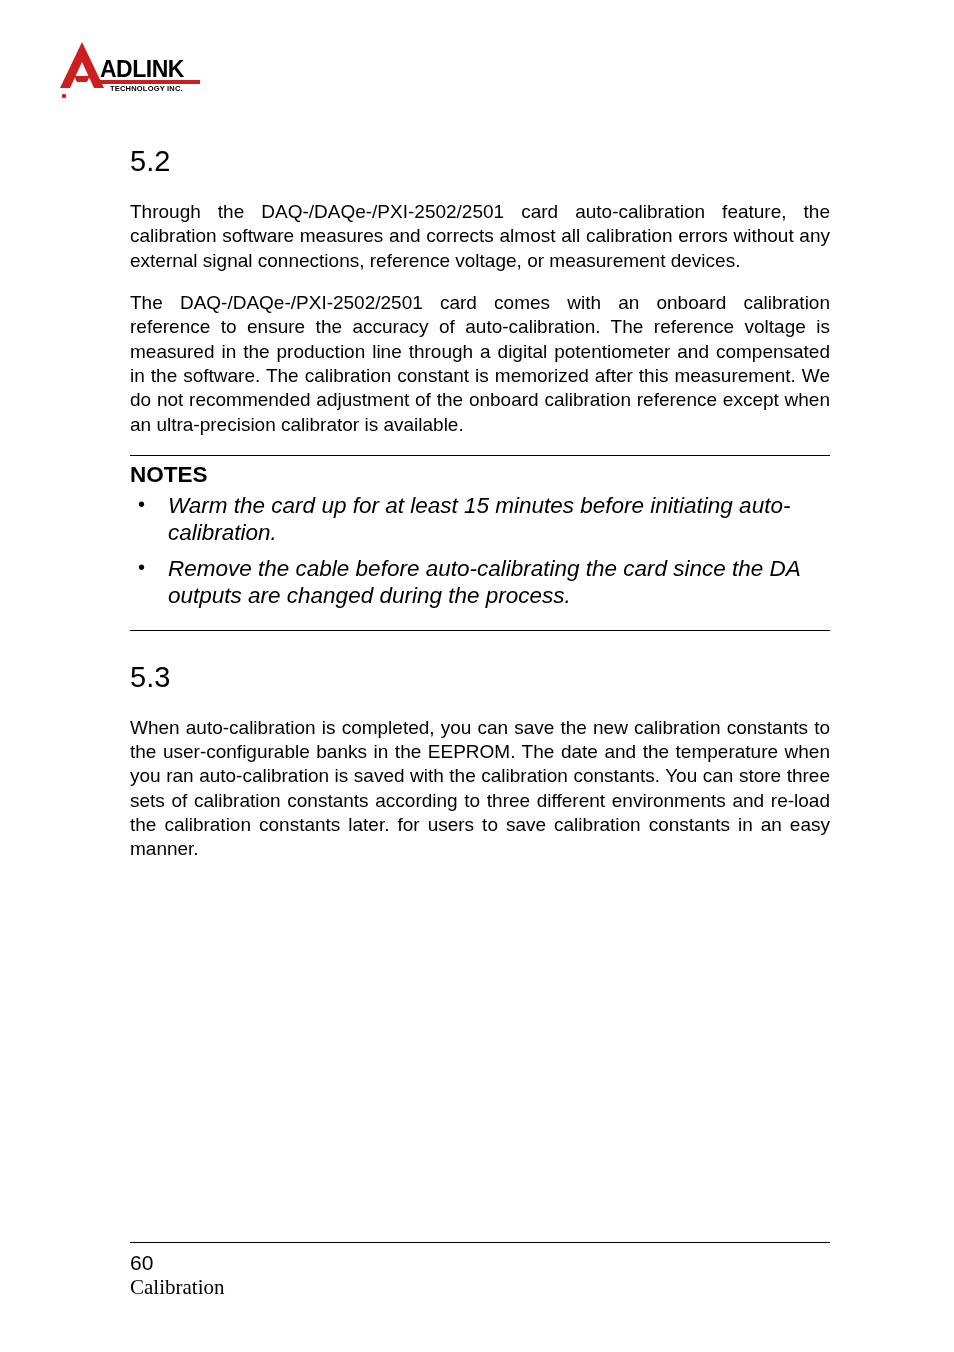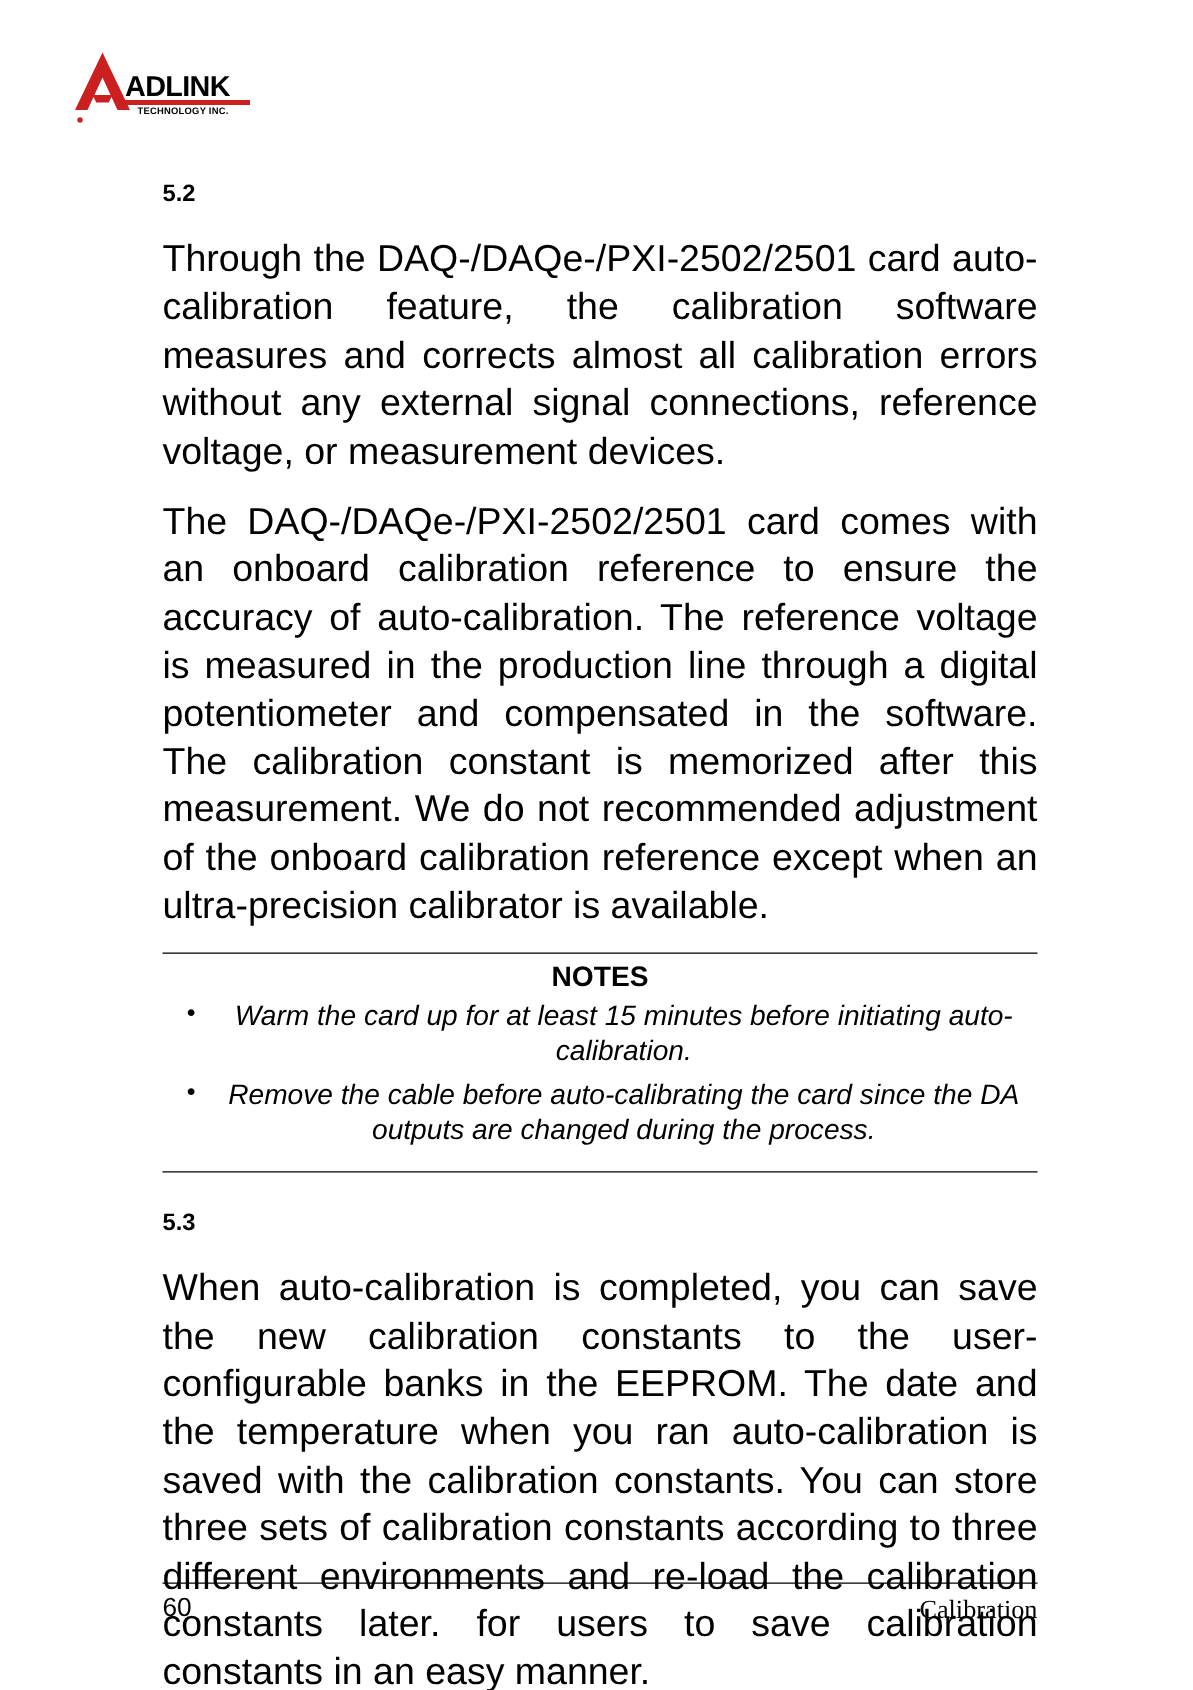--- a/index.html
+++ b/index.html
@@ -21,42 +21,41 @@
     left: 52px;
     text-align: center;
   }
   .content {
     position: absolute;
     top: 145px;
     left: 130px;
     width: 700px;
   }
   .section-heading {
-    font-size: 19px;
-    font-weight: bold;
+    font-size: 29px;
+    font-weight: normal;
     margin-bottom: 22px;
     display: flex;
   }
   .section-num {
     width: 62px;
     flex-shrink: 0;
   }
   .para {
-    font-size: 30px;
+    font-size: 19px;
     line-height: 1.28;
     margin-bottom: 18px;
     text-align: justify;
   }
   .notes-box {
     border-top: 1.5px solid #000;
     border-bottom: 1.5px solid #000;
     padding-top: 6px;
     padding-bottom: 12px;
     margin-bottom: 30px;
-    text-align: center;
   }
   .notes-label {
     font-size: 22.5px;
     font-weight: bold;
     margin-bottom: 4px;
   }
   .notes-item {
     display: flex;
     font-size: 22.5px;
     line-height: 1.22;
@@ -75,20 +74,21 @@
   .footer {
     position: absolute;
     bottom: 52px;
     left: 130px;
     width: 700px;
     border-top: 1px solid #000;
     padding-top: 8px;
     display: flex;
     justify-content: space-between;
     font-size: 21px;
+    flex-direction: column;
   }
   .footer-left {
     font-family: Arial, sans-serif;
   }
   .footer-right {
     font-family: Georgia, 'Times New Roman', serif;
   }
   .section2 {
     margin-top: 30px;
     align-items: flex-end;

